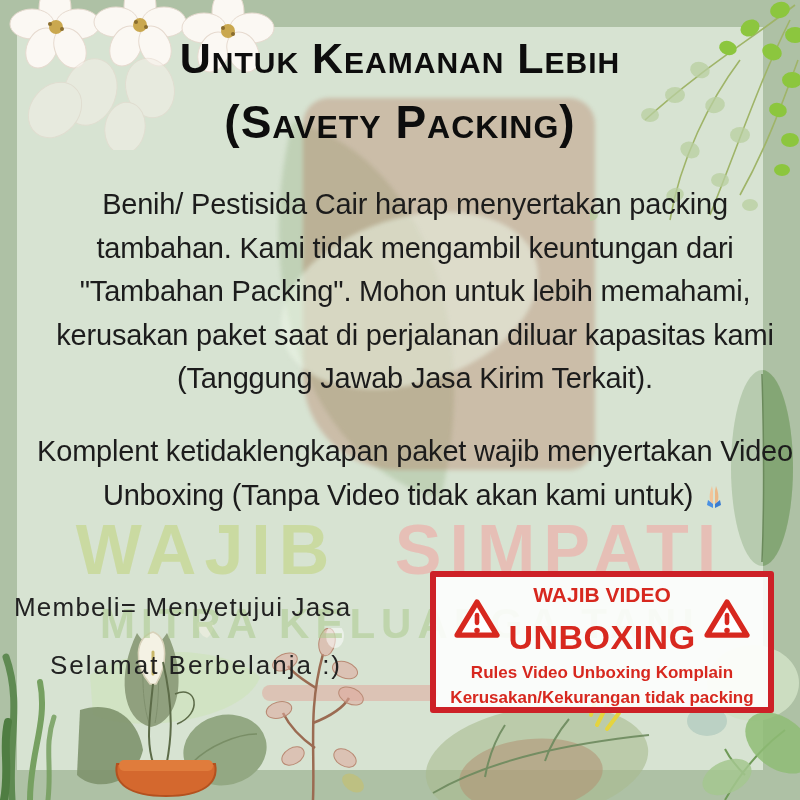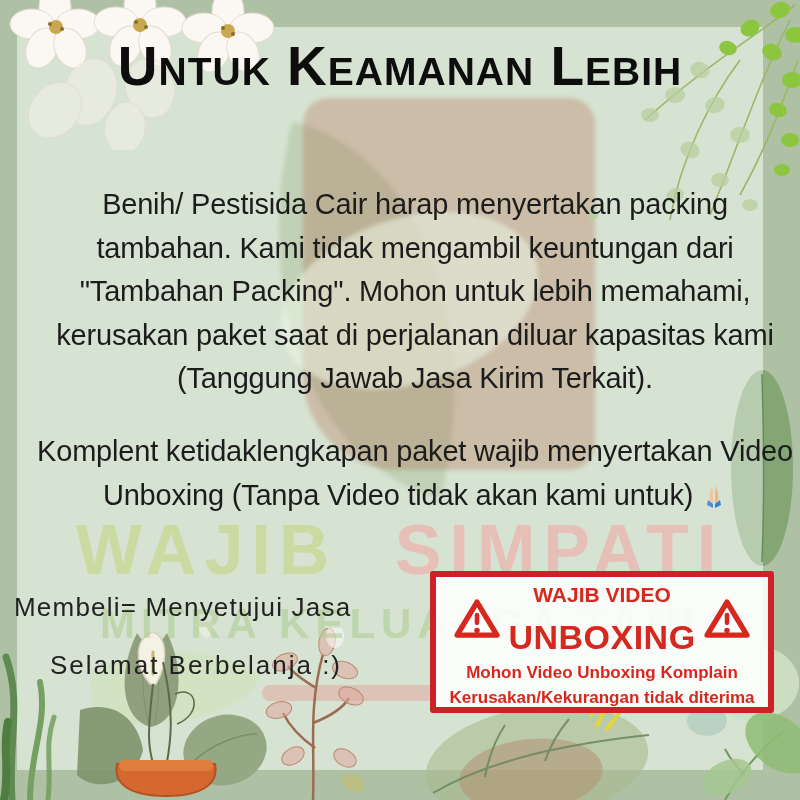--- a/index.html
+++ b/index.html
@@ -21,21 +21,21 @@
   .wm1{position:absolute;left:0;right:0;top:510px;text-align:center;white-space:nowrap;
        font-weight:900;font-size:70px;letter-spacing:8px;}
   .wm-padi{color:rgba(198,215,148,.78);}
   .wm-simpati{color:rgba(233,185,178,.85);margin-left:30px;}
   .wm2{position:absolute;left:0;right:0;top:600px;text-align:center;white-space:nowrap;
        font-weight:900;font-size:42px;letter-spacing:6px;color:rgba(172,203,140,.55);}
 
   
   .title{position:absolute;left:0;right:0;text-align:center;color:#0d0d0d;
          font-weight:900;font-variant:small-caps;white-space:nowrap;}
-  .t1{top:34px;font-size:55px;letter-spacing:1px;}
+  .t1{top:34px;font-size:43px;letter-spacing:1px;}
   .t2{top:95px;font-size:46px;letter-spacing:1px;}
 
   
   .para{position:absolute;text-align:center;color:#1c1c1c;margin:15px;
         font-size:29px;line-height:1.5;letter-spacing:-0.2px;}
   .p1{left:20px;width:760px;top:168px;}
   .p2{left:8px;width:784px;top:415px;}
   .emoji-data{font-size:0;}
   .hands-icon{vertical-align:-4px;}
 
@@ -237,20 +237,21 @@
     <ellipse cx="42" cy="152" rx="26" ry="16" fill="#a5c78f" opacity=".85" transform="rotate(-25 42 152)"></ellipse>
   </svg>
 
   <div class="wm1">
     <span class="wm-padi">WAJIB</span>
     <span class="wm-simpati">SIMPATI</span>
   </div>
   <div class="wm2">MITRA KELUARGA TANI</div>
 
   <div class="title t1">Untuk Keamanan Lebih</div>
+  <div class="title t2">(Savety Packing)</div>
 
   <p class="para p1">Benih/ Pestisida Cair harap menyertakan packing tambahan. Kami tidak mengambil keuntungan dari "Tambahan Packing". Mohon untuk lebih memahami, kerusakan paket saat di perjalanan diluar kapasitas kami (Tanggung Jawab Jasa Kirim Terkait).</p>
   <p class="para p2"><span>Komplent ketidaklengkapan paket wajib menyertakan Video Unboxing (Tanpa Video tidak akan kami untuk)</span>
     <span class="emoji-data">🙏🏻</span><svg class="hands-icon" width="26" height="26" viewBox="0 0 26 26">
       <path d="M11,3 C9,8 8,13 9,18 L12,22 L12,8 Z" fill="#f2c59b"></path>
       <path d="M15,3 C17,8 18,13 17,18 L14,22 L14,8 Z" fill="#eab888"></path>
       <path d="M7,17 L12,21 L12,25 L6,22 Z" fill="#4a90e2"></path>
       <path d="M19,17 L14,21 L14,25 L20,22 Z" fill="#3b7dd1"></path>
     </svg>
   </p>
@@ -269,18 +270,18 @@
         <div class="wb-t1">WAJIB VIDEO</div>
         <div class="wb-t2">UNBOXING</div>
       </div>
       <svg width="46" height="42" viewBox="0 0 60 54">
         <path d="M30,5 L56,48 L4,48 Z" fill="#ffffff" stroke="#d7281f" stroke-width="7" stroke-linejoin="round"></path>
         <rect x="27" y="19" width="6" height="16" rx="3" fill="#d7281f"></rect>
         <circle cx="30" cy="42" r="3.6" fill="#d7281f"></circle>
       </svg>
     </div>
     <div class="wb-body">
-      <div>Mohon Video Unboxing Komplain</div>
-      <div>Kerusakan/Kekurangan tidak diterima</div>
+      <div>Rules Video Unboxing Komplain</div>
+      <div>Kerusakan/Kekurangan tidak packing</div>
     </div>
   </div>
 
 </div>
 
 </body></html>

